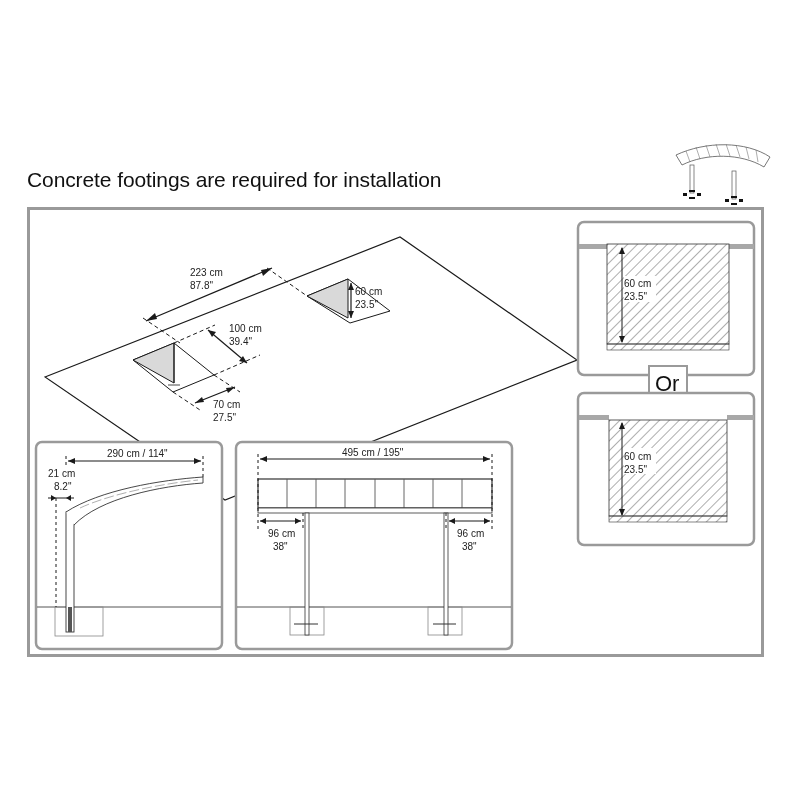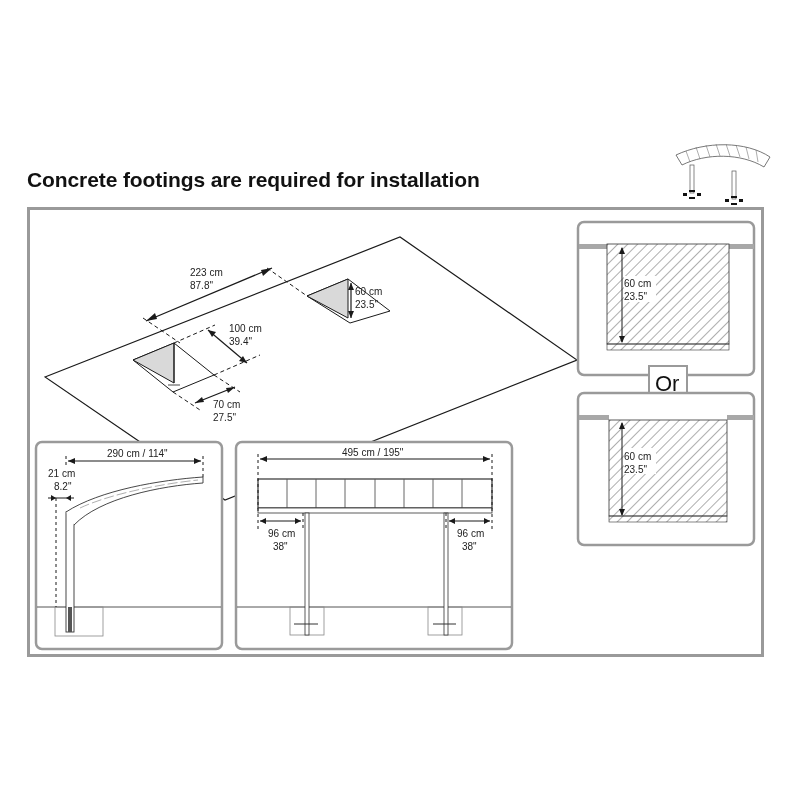--- a/index.html
+++ b/index.html
@@ -1,18 +1,18 @@
 <!DOCTYPE html>
 <html><head>
 <meta charset="utf-8">
 <style>
   html, body { margin: 0; padding: 0; background: #ffffff; }
   body { width: 800px; height: 800px; position: relative; overflow: hidden;
          font-family: "Liberation Sans", "DejaVu Sans", sans-serif; color: #1a1a1a; }
-  .title { position: absolute; left: 27px; top: 168px; font-size: 21px; font-weight: bold;
+  .title { position: absolute; left: 27px; top: 168px; font-size: 21px; font-weight: normal;
            letter-spacing: -0.1px; color: #111; }
   .frame { position: absolute; left: 27px; top: 207px; width: 737px; height: 450px;
            border: 3px solid #9a9a9a; box-sizing: border-box; }
   .thumb { position: absolute; left: 666px; top: 135px; width: 110px; height: 76px; }
   svg.main { position: absolute; left: 0; top: 0; width: 800px; height: 800px; }
   .lbl { font-family: "Liberation Sans", "DejaVu Sans", sans-serif; font-size: 10px; fill: #222; }
   .lbl-or { font-family: "Liberation Sans", "DejaVu Sans", sans-serif; font-size: 22px; fill: #111; }
 </style>
 </head>
 <body>

